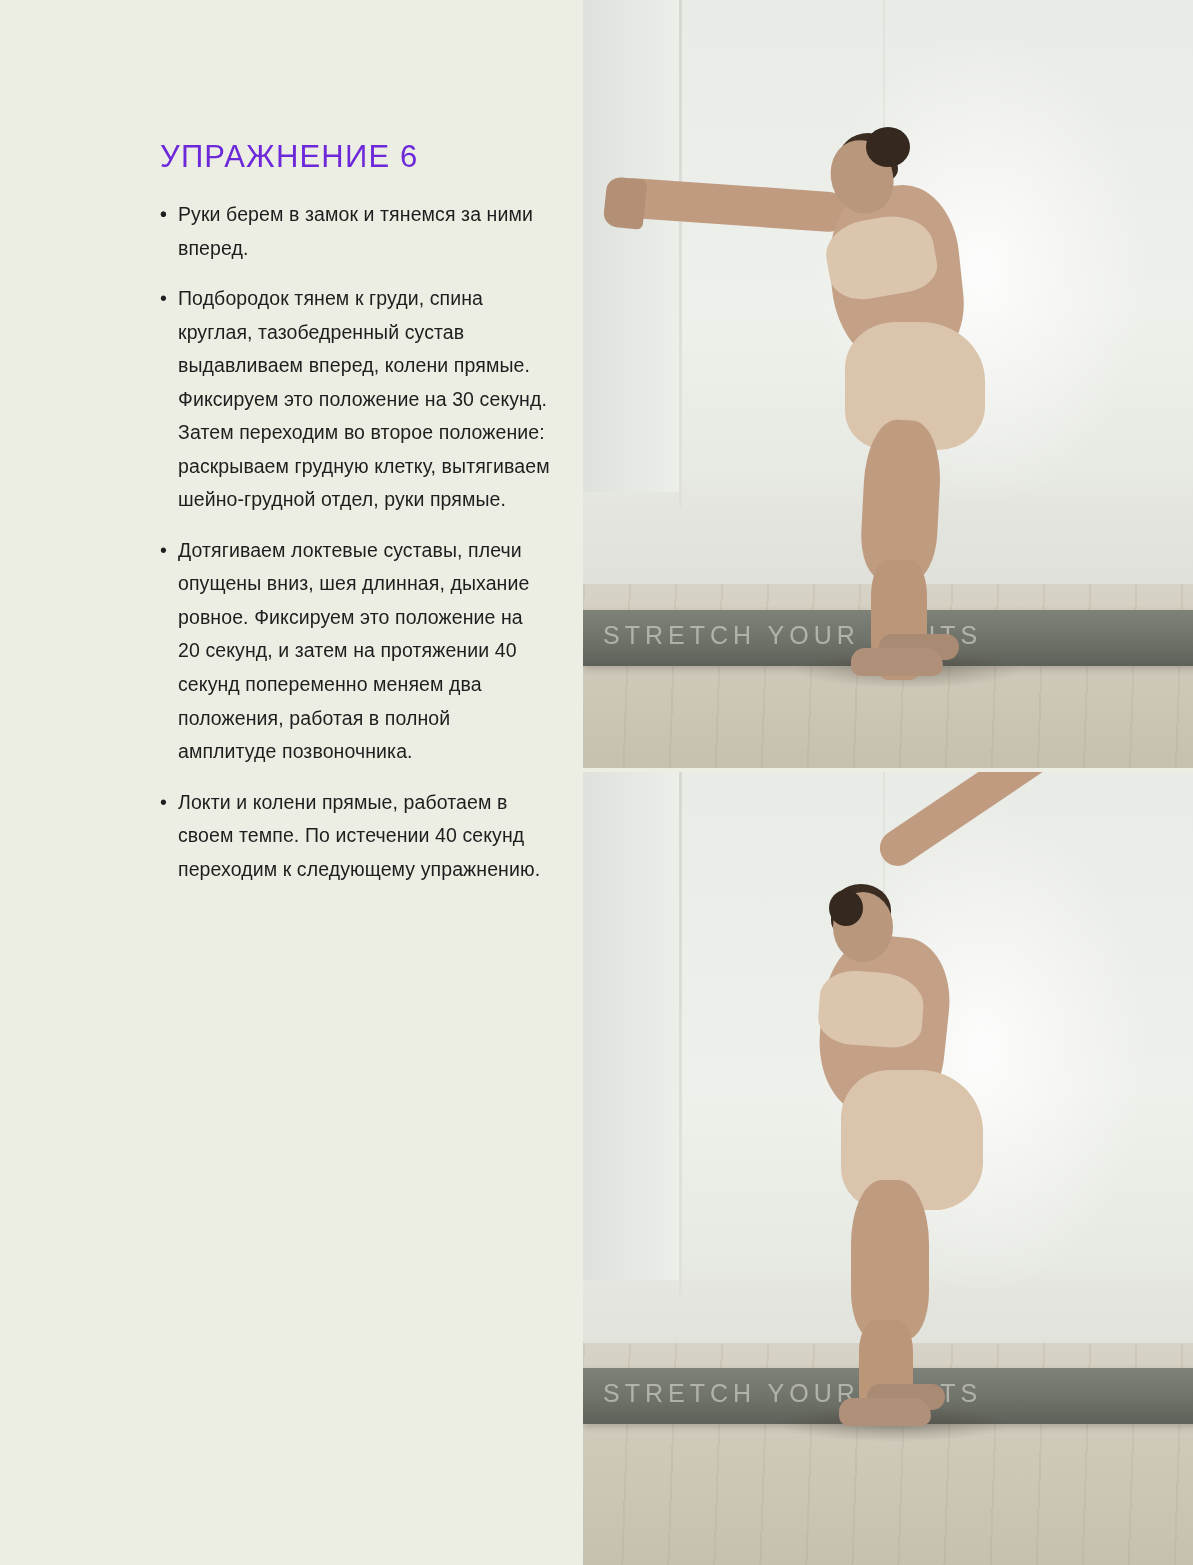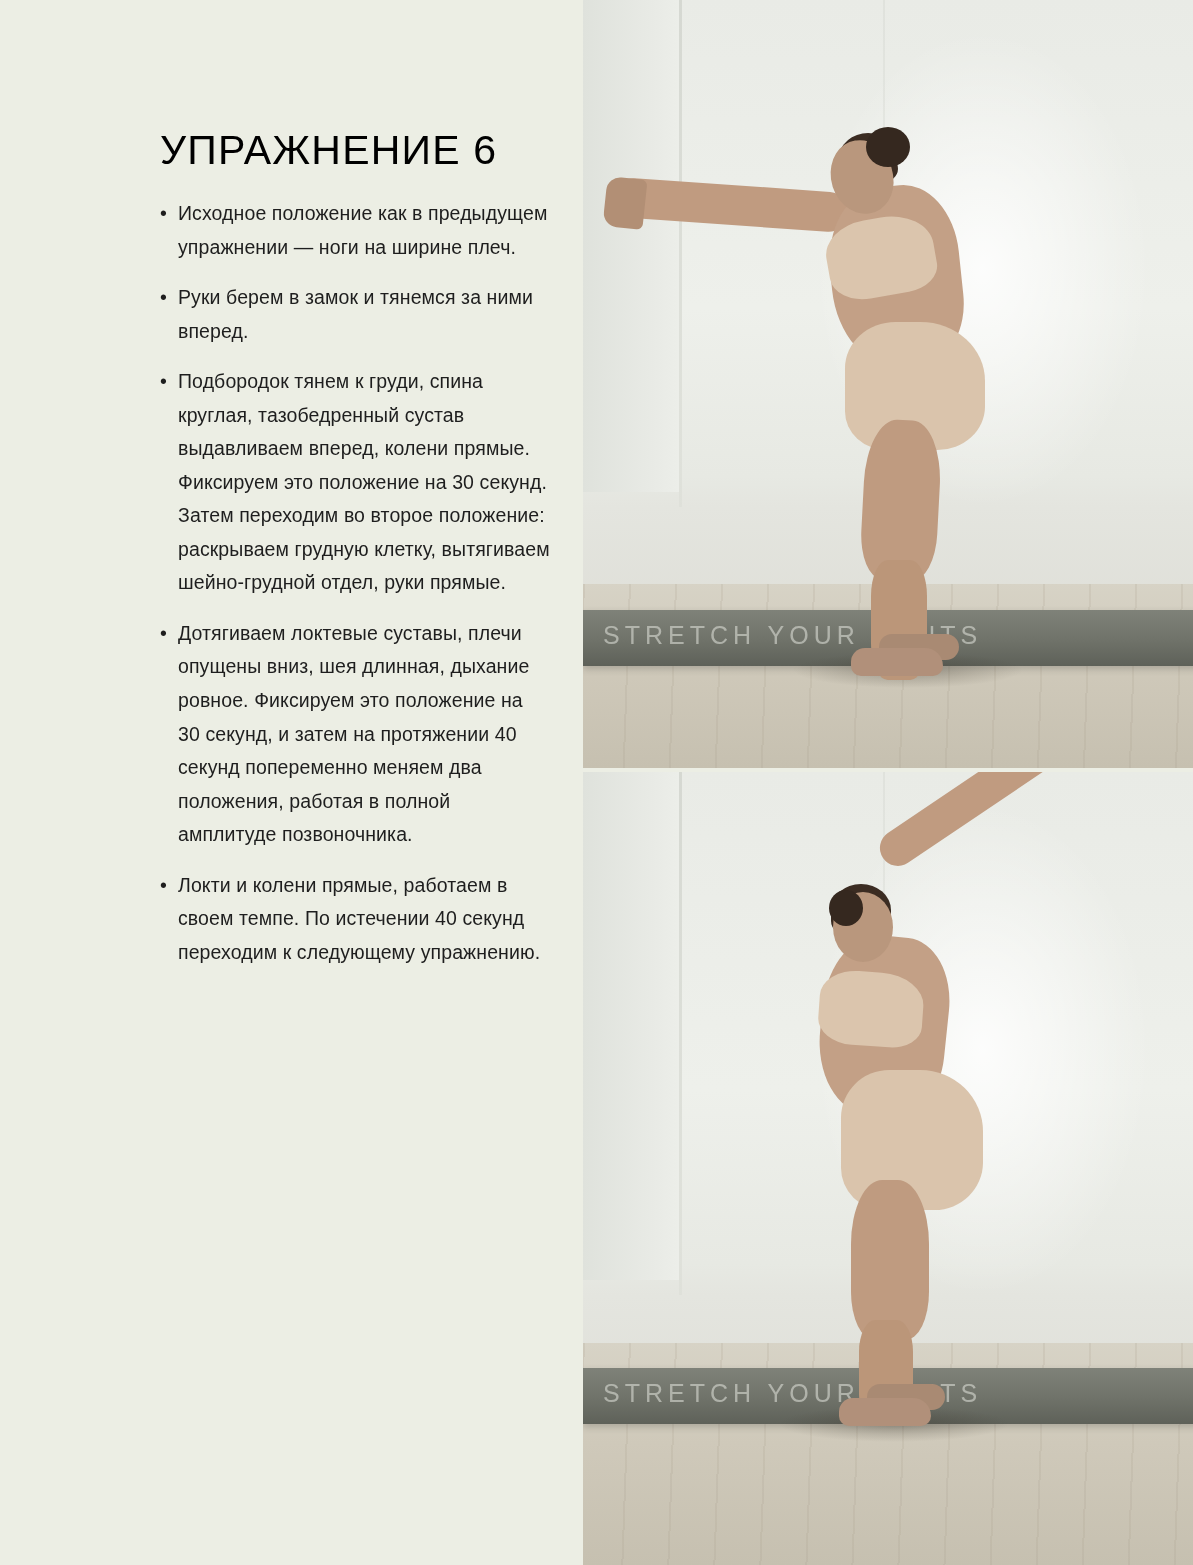--- a/index.html
+++ b/index.html
@@ -17,25 +17,25 @@
   }
 
   
   .text-col {
     position: absolute;
     left: 160px;
     top: 128px;
     width: 390px;
   }
   .title {
-    font-size: 41px;
+    font-size: 31px;
     letter-spacing: 1.2px;
     font-weight: 400;
-    color: #000000;
-    margin: 0 0 24px 0;
+    color: #6d28d9;
+    margin: 12px 0 24px 0;
     line-height: 1.1;
     white-space: nowrap;
   }
   .bullets {
     margin: 0;
     padding: 0;
     list-style: none;
   }
   .bullet {
     position: relative;
@@ -183,33 +183,32 @@
 <body>
 
 <div class="page">
 
   <div class="text-col">
     <h1 class="title">УПРАЖНЕНИЕ 6</h1>
 
     <ul class="bullets">
       <li class="bullet">
         <span class="dot">•</span>
-        <span>Исходное положение как в предыдущем упражнении — ноги на ширине плеч.</span>
       </li>
       <li class="bullet">
         <span class="dot">•</span>
         <span>Руки берем в замок и тянемся за ними вперед.</span>
       </li>
       <li class="bullet">
         <span class="dot">•</span>
         <span>Подбородок тянем к груди, спина круглая, тазобедренный сустав выдавливаем вперед, колени прямые. Фиксируем это положение на 30 секунд. Затем переходим во второе положение: раскрываем грудную клетку, вытягиваем шейно-грудной отдел, руки прямые.</span>
       </li>
       <li class="bullet">
         <span class="dot">•</span>
-        <span>Дотягиваем локтевые суставы, плечи опущены вниз, шея длинная, дыхание ровное. Фиксируем это положение на 30 секунд, и затем на протяжении 40 секунд попеременно меняем два положения, работая в полной амплитуде позвоночника.</span>
+        <span>Дотягиваем локтевые суставы, плечи опущены вниз, шея длинная, дыхание ровное. Фиксируем это положение на 20 секунд, и затем на протяжении 40 секунд попеременно меняем два положения, работая в полной амплитуде позвоночника.</span>
       </li>
       <li class="bullet">
         <span class="dot">•</span>
         <span>Локти и колени прямые, работаем в своем темпе. По истечении 40 секунд переходим к следующему упражнению.</span>
       </li>
     </ul>
   </div>
 
   <div class="photo-col">
 

